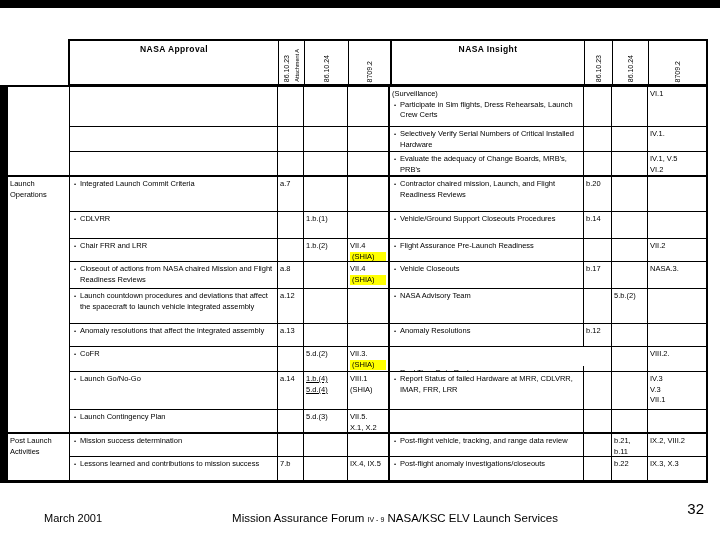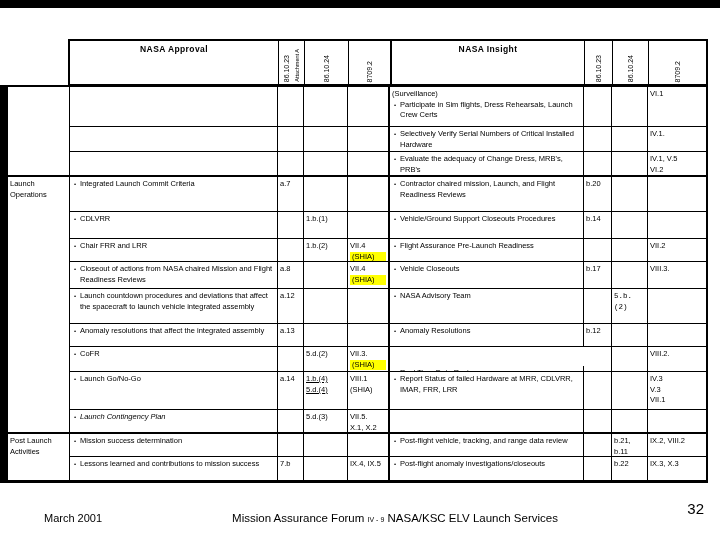--- a/index.html
+++ b/index.html
@@ -93,21 +93,21 @@
           <span class="dot">•</span>
           <span class="tx">Selectively Verify Serial Numbers of Critical Installed Hardware</span>
         </div>
       </div>
       <div class="cell br0" style="grid-area: 2 / 9 / span 1 / span 1;">
         <div class="ln plain">IV.1.</div>
       </div>
       <div class="cell bb2" style="grid-area: 3 / 6 / span 1 / span 1;">
         <div class="ln bullet">
           <span class="dot">•</span>
-          <span class="tx">Evaluate the adequacy of Change Dress, MRB's, PRB's</span>
+          <span class="tx">Evaluate the adequacy of Change Boards, MRB's, PRB's</span>
         </div>
       </div>
       <div class="cell bb2 br0" style="grid-area: 3 / 9 / span 1 / span 1;">
         <div class="ln plain">IV.1, V.5</div>
         <div class="ln plain">VI.2</div>
       </div>
       <div class="cell" style="grid-area: 4 / 2 / span 1 / span 1;">
         <div class="ln bullet">
           <span class="dot">•</span>
           <span class="tx">Integrated Launch Commit Criteria</span>
@@ -181,38 +181,38 @@
       <div class="cell" style="grid-area: 7 / 6 / span 1 / span 1;">
         <div class="ln bullet">
           <span class="dot">•</span>
           <span class="tx">Vehicle Closeouts</span>
         </div>
       </div>
       <div class="cell" style="grid-area: 7 / 7 / span 1 / span 1;">
         <div class="ln plain">b.17</div>
       </div>
       <div class="cell br0" style="grid-area: 7 / 9 / span 1 / span 1;">
-        <div class="ln plain">VIII.3.</div>
+        <div class="ln plain">NASA.3.</div>
       </div>
       <div class="cell" style="grid-area: 8 / 2 / span 1 / span 1;">
         <div class="ln bullet">
           <span class="dot">•</span>
           <span class="tx">Launch countdown procedures and deviations that affect the spacecraft to launch vehicle integrated assembly</span>
         </div>
       </div>
       <div class="cell" style="grid-area: 8 / 3 / span 1 / span 1;">
         <div class="ln plain">a.12</div>
       </div>
       <div class="cell" style="grid-area: 8 / 6 / span 1 / span 1;">
         <div class="ln bullet">
           <span class="dot">•</span>
           <span class="tx">NASA Advisory Team</span>
         </div>
       </div>
-      <div class="cell" style="grid-area: 8 / 8 / span 1 / span 1; font-family: Liberation Mono, monospace;">
+      <div class="cell" style="grid-area: 8 / 8 / span 1 / span 1;">
         <div class="ln plain">5.b.(2)</div>
       </div>
       <div class="cell" style="grid-area: 9 / 2 / span 1 / span 1;">
         <div class="ln bullet">
           <span class="dot">•</span>
           <span class="tx">Anomaly resolutions that affect the integrated assembly</span>
         </div>
       </div>
       <div class="cell" style="grid-area: 9 / 3 / span 1 / span 1;">
         <div class="ln plain">a.13</div>
@@ -269,21 +269,21 @@
         <div class="ln bullet">
           <span class="dot">•</span>
           <span class="tx">Report Status of failed Hardware at MRR, CDLVRR, IMAR, FRR, LRR</span>
         </div>
       </div>
       <div class="cell br0" style="grid-area: 11 / 9 / span 1 / span 1;">
         <div class="ln plain">IV.3</div>
         <div class="ln plain">V.3</div>
         <div class="ln plain">VII.1</div>
       </div>
-      <div class="cell bb2" style="grid-area: 12 / 2 / span 1 / span 1; font-style: italic;">
+      <div class="cell bb2" style="grid-area: 12 / 2 / span 1 / span 1;">
         <div class="ln bullet">
           <span class="dot">•</span>
           <span class="tx">Launch Contingency Plan</span>
         </div>
       </div>
       <div class="cell bb2" style="grid-area: 12 / 4 / span 1 / span 1;">
         <div class="ln plain">5.d.(3)</div>
       </div>
       <div class="cell bb2 br2" style="grid-area: 12 / 5 / span 1 / span 1;">
         <div class="ln plain">VII.5.</div>

